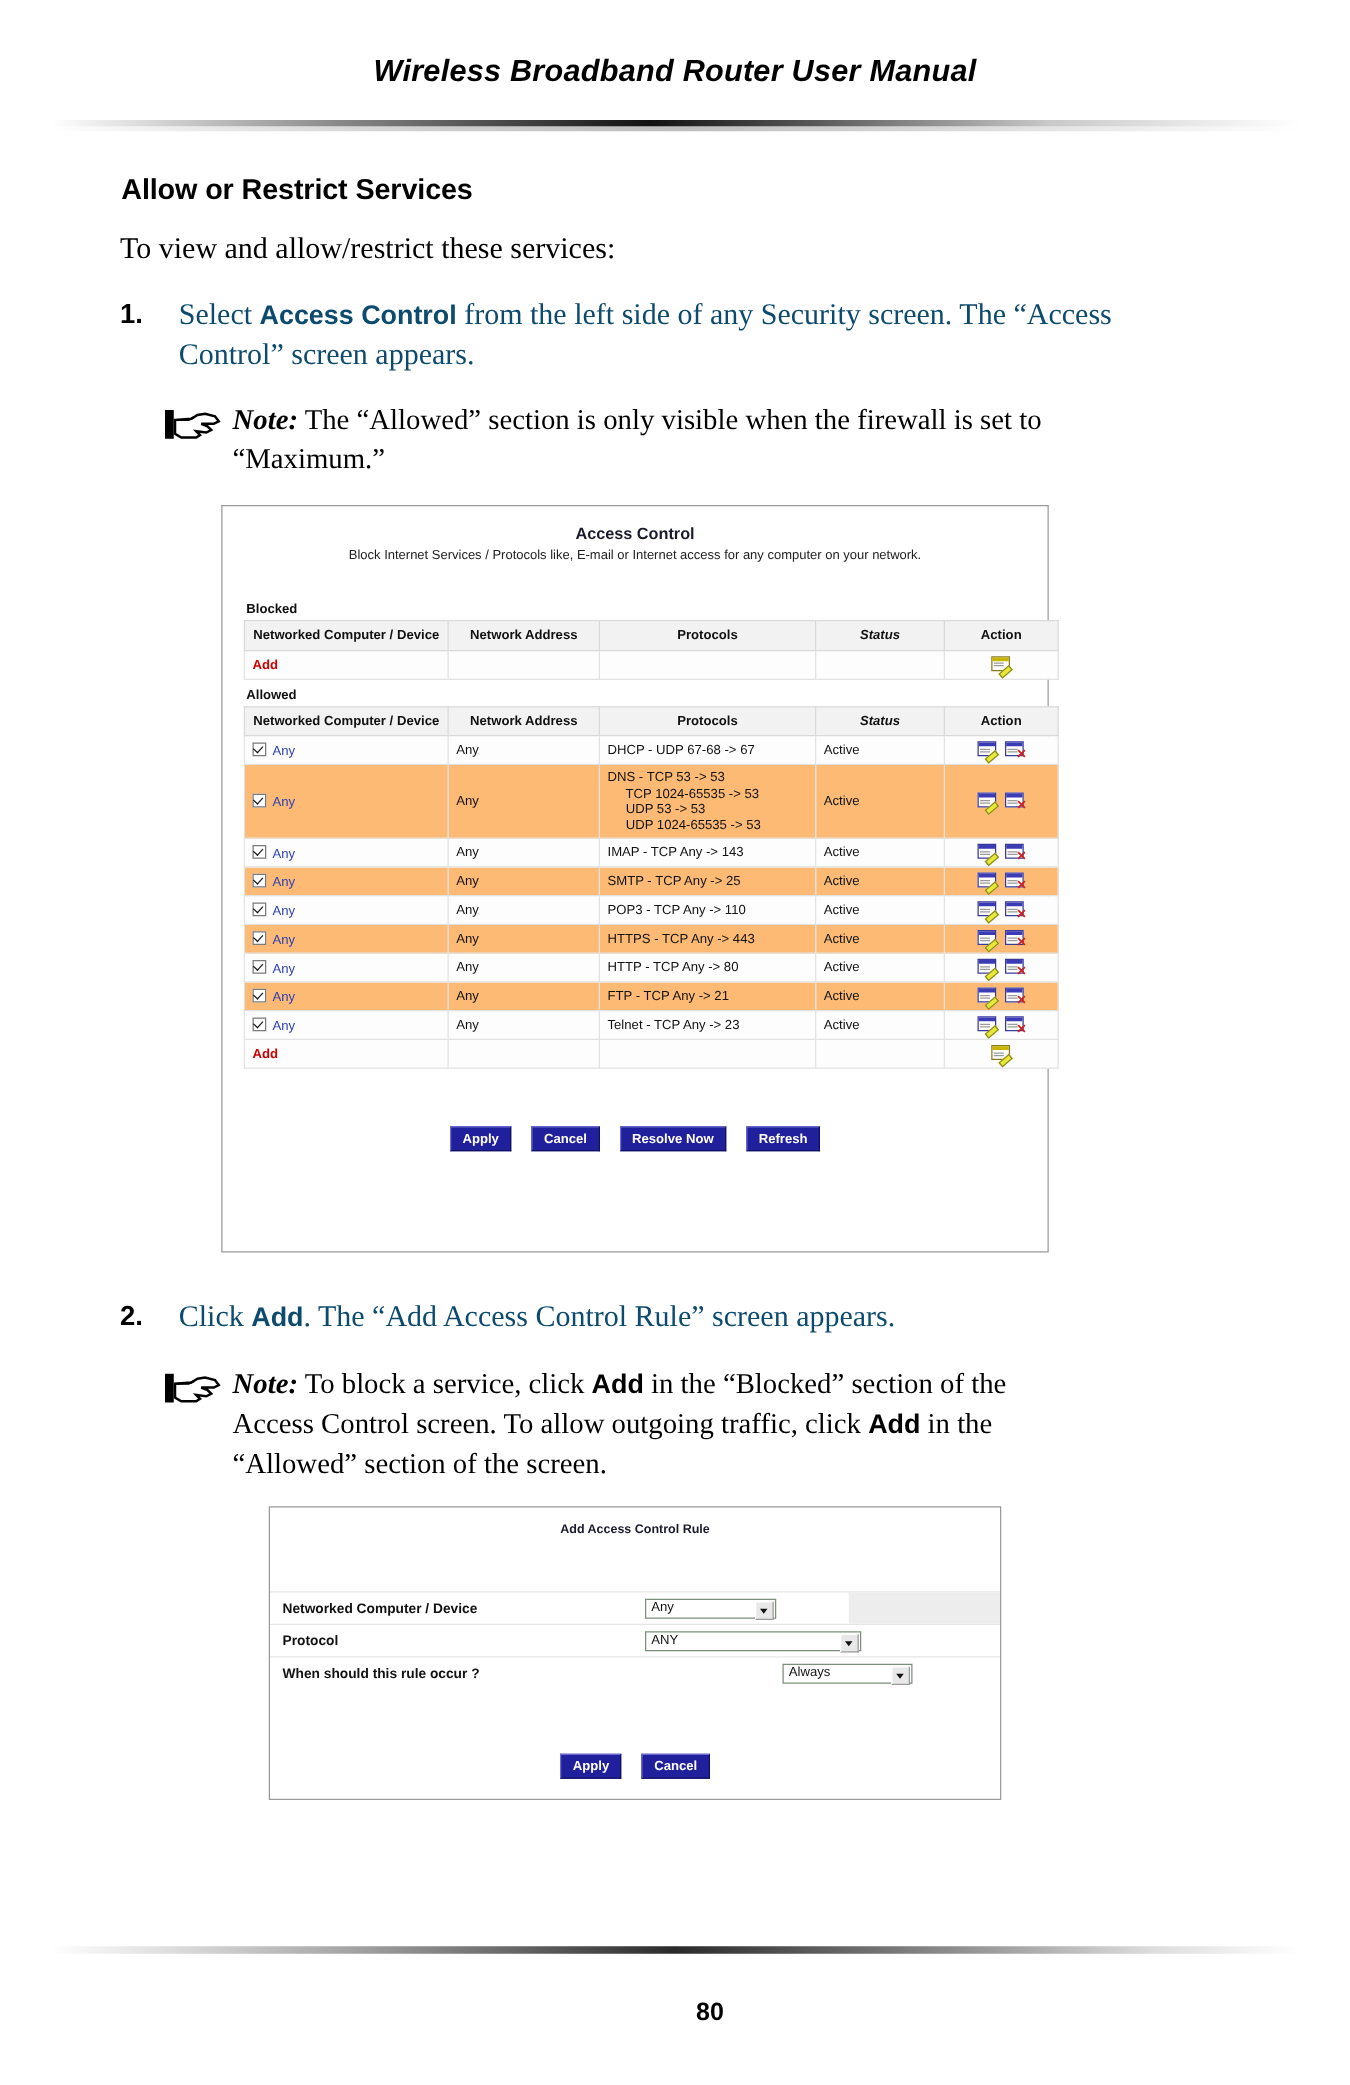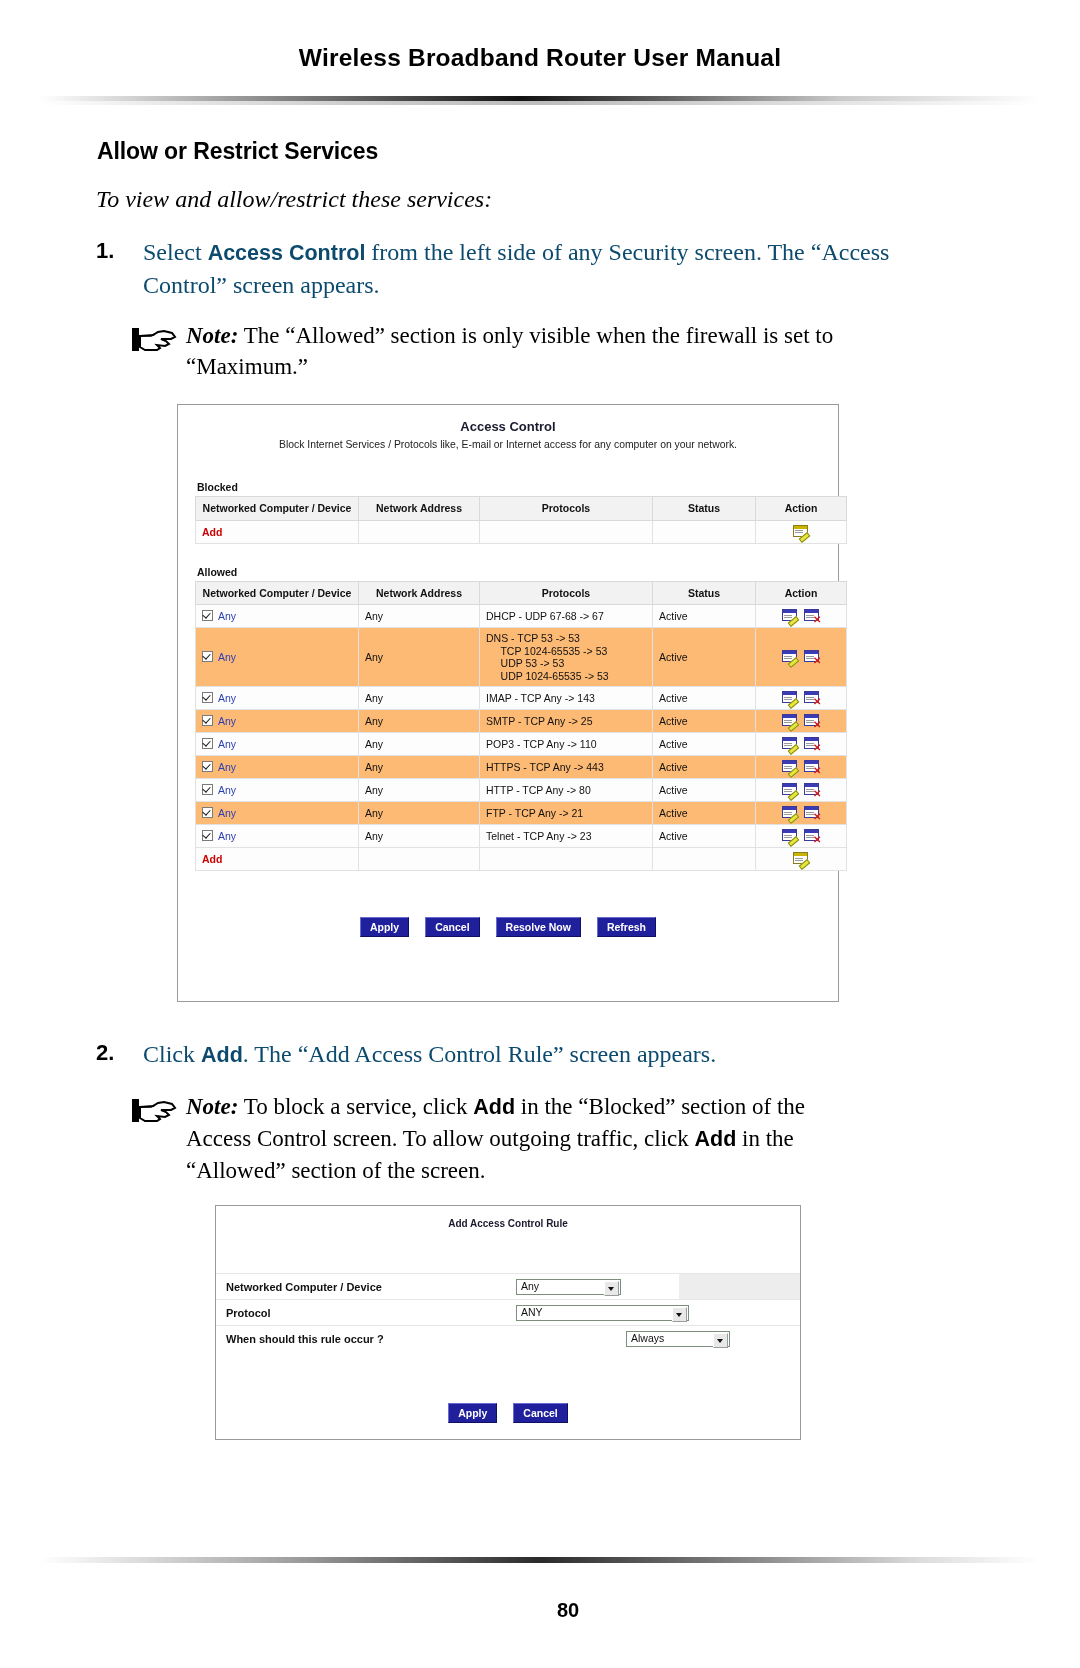--- a/index.html
+++ b/index.html
@@ -8,39 +8,39 @@
     font-family:"Liberation Serif",serif;
     -webkit-font-smoothing:antialiased;
     position:relative;overflow:hidden;
   }
   .page{position:relative;width:1080px;height:1668px;}
 
   
   .runhead{
     position:absolute;left:0;top:44px;width:1080px;text-align:center;
     font-family:"Liberation Sans",sans-serif;
-    font-weight:bold;font-size:24.5px;letter-spacing:.2px;color:#000;
+    font-weight:bold;font-size:24.5px;letter-spacing:.2px;color:#000;font-style:italic;
   }
   .headrule{
     position:absolute;left:40px;top:96px;width:1000px;height:7px;
     background:linear-gradient(to right,#ffffff 0%,#d8d8d8 8%,#8e8e8e 22%,#111 48%,#5d5d5d 62%,#c9c9c9 80%,#ffffff 100%);
   }
   .headrule:after{
     content:"";position:absolute;left:0;top:5px;width:100%;height:4px;
     background:linear-gradient(to right,#ffffff 0%,#ededed 10%,#cfcfcf 30%,#bdbdbd 50%,#d6d6d6 70%,#ffffff 100%);
   }
 
   
   .h1{
     position:absolute;left:97px;top:138px;
     font-family:"Liberation Sans",sans-serif;font-weight:bold;
     font-size:23px;color:#000;letter-spacing:-.1px;
   }
   .para{
-    position:absolute;font-size:24px;line-height:31px;color:#000;font-style:italic;
+    position:absolute;font-size:24px;line-height:31px;color:#000;
   }
   .lead{left:96px;top:184px;}
   .stepnum{
     position:absolute;font-family:"Liberation Sans",sans-serif;
     font-weight:bold;font-size:22px;color:#000;
   }
   .steptxt{position:absolute;font-size:24px;line-height:31.5px;width:760px;color:#0c4a6e;}
   .b{font-family:"Liberation Sans",sans-serif;font-weight:bold;font-size:21.5px;}
 
   .note{position:absolute;width:680px;font-size:23px;line-height:31px;color:#000;}
@@ -71,21 +71,21 @@
     padding:5px 2px;line-height:12.5px;
   }
   table.ac td{
     border:1px solid #e2e2e2;font-size:10.5px;color:#111;
     padding:4px 6px;vertical-align:middle;background:#fdfdfd;
   }
   table.ac tr.alt td{background:#fdba74;}
   .c-dev{width:158px;}
   .c-addr{width:116px;}
   .c-proto{width:168px;}
-  .c-stat{width:98px;}
+  .c-stat{width:98px;font-style:italic;}
   .c-act{width:86px;}
   .green{color:#17a217;}
   .blue{color:#2b3fb5;}
   .addlink{color:#cc0000;font-weight:bold;}
   .protoml{white-space:pre;line-height:12.6px;font-size:10.4px;}
 
   .cbox{
     display:inline-block;width:9px;height:9px;border:1px solid #7a7a7a;
     background:#fff;vertical-align:-1px;margin-right:5px;position:relative;
   }
@@ -200,21 +200,21 @@
                     <span class="win"></span>
                     <span class="pen"></span>
                   </span>
                 </div>
               </td>
         </tr>
           </tbody>
       </table>
     </div>
 
-    <div style="margin:22px 0 0 17px;">
+    <div style="margin:6px 0 0 17px;">
       <div class="sectlabel">Allowed</div>
       <table class="ac">
         <thead>
             <tr>
           <th class="c-dev">Networked Computer / Device</th>
           <th class="c-addr">Network Address</th>
           <th class="c-proto">Protocols</th>
           <th class="c-stat">Status</th>
           <th class="c-act">Action</th>
         </tr>

